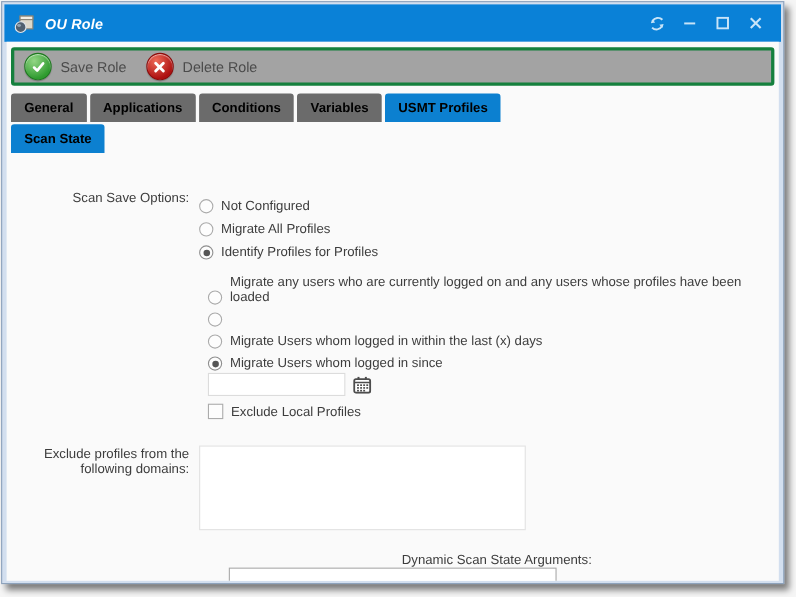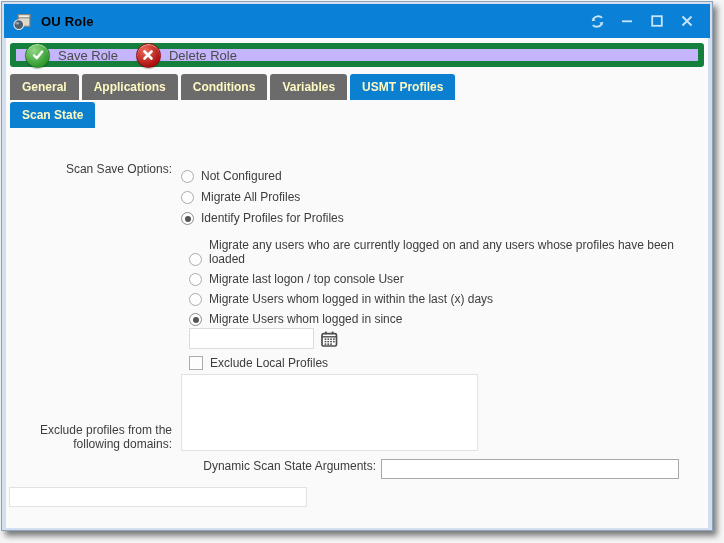--- a/index.html
+++ b/index.html
@@ -19,52 +19,52 @@
     border:1px solid #8da2bb;
     box-shadow: 4px 5px 6px rgba(0,0,0,0.50);
     padding:2px 4px 4px 4px;
   }
   
   .titlebar {
     height:34px; margin:0 -2px; background:#0a81d7;
     display:flex; align-items:center; padding:0 8px;
   }
   .app-icon { width:22px; height:19px; margin-right:7px; flex:0 0 auto; }
-  .win-title { color:#000000; font-size:13px; font-weight:bold; flex:1; letter-spacing:.2px; }
+  .win-title { color:#ffffff; font-size:13px; font-weight:bold; flex:1; letter-spacing:.2px;font-style:italic; }
   .win-btn {
     width:30px; height:26px; display:flex; align-items:center; justify-content:center;
     cursor:pointer;
   }
   .win-btn svg { display:block; }
 
   
   .window-body {
     background:#fafafa; height:490px; padding:5px 3px 0 3px;
     overflow:hidden;
   }
 
   
   .toolbar {
-    height:24px; background:#c4b5fd; border:6px solid #15803d; border-radius:3px;
+    height:35px; background:#a3a3a3; border:3px solid #15803d; border-radius:3px;
     display:flex; align-items:center; padding:0 9px; gap:18px; margin:0 1px 7px 1px;
   }
   .tool-btn { display:flex; align-items:center; gap:8px; cursor:pointer; }
   .tool-btn .lbl { font-size:13px; color:#4b4b4b; }
   .round-icon {
     width:25px; height:25px; border-radius:50%;
     display:flex; align-items:center; justify-content:center;
     box-shadow: inset 0 1px 1px rgba(255,255,255,.6), 0 1px 1px rgba(0,0,0,.25);
   }
   .round-icon.green { background: radial-gradient(circle at 35% 28%, #93d685, #2f9b2f 72%); border:1px solid #1f7a20; }
   .round-icon.red   { background: radial-gradient(circle at 35% 28%, #ee6b59, #ad1010 72%); border:1px solid #8c0c0c; }
 
   
   .tabs-row { display:flex; margin-left:1px; }
   .tab {
-    background:#6b6b6b; color:#fef9c3; font-size:12px; font-weight:bold;
+    background:#6b6b6b; color:#000000; font-size:12px; font-weight:bold;
     padding:6px 12px 6px 12px; border-radius:3px 3px 0 0; margin-right:3px;
     cursor:pointer; white-space:nowrap;
   }
   .tab.selected { background:#0c80d0; }
   .tabs-row.sub { margin-top:2px; }
 
   
   .content { padding-top:34px; font-size:12px; color:#3d3d3d; }
   .row { display:flex; }
   .lbl-col { width:172px; text-align:right; padding-right:9px; color:#3d3d3d; }
@@ -88,28 +88,28 @@
     font-family:"Liberation Sans",sans-serif; font-size:12px; padding:0 4px;
   }
   .cal-btn { margin-left:7px; cursor:pointer; display:flex; align-items:center; }
 
   .chk-row { margin-top:7px; display:flex; align-items:center; cursor:pointer; }
   .chk-box {
     width:14px; height:14px; border:1px solid #ababab; background:#fdfdfd;
     margin-right:7px; flex:0 0 auto;
   }
 
-  .domains-row { margin-top:4px; align-items:flex-end; }
+  .domains-row { margin-top:24px; align-items:flex-start; }
   .domains-row .lbl-col span { display:inline-block; width:152px; text-align:right; }
   .domains-ta {
     width:297px; height:77px; border:1px solid #e2e2e2; background:#fff; resize:none;
     font-family:"Liberation Sans",sans-serif; font-size:12px; padding:3px 4px;
   }
 
-  .args-row { margin-top:8px; align-items:flex-start; }
+  .args-row { margin-top:20px; align-items:center;flex-direction:column; }
   .args-lbl { width:372px; text-align:right; padding-right:5px; }
   .args-lbl span { display:inline-block; text-align:right; }
   .args-lbl.wrap span { width:140px; }
   .args-input {
     width:298px; height:20px; background:#fff;
     font-family:"Liberation Sans",sans-serif; font-size:12px; padding:0 4px;
   }
   .args-input.dark { border:1px solid #a8a8a8; }
   .args-input.light { border:1px solid #e2e2e2; }
 </style>
@@ -206,21 +206,20 @@
           </div>
         </div>
 
         <div class="indent grp2" style="margin-top:21px;">
           <div class="radio-item">
             <span class="circ"></span>
             <span>Migrate any users who are currently logged on and any users whose profiles have been loaded</span>
           </div>
           <div class="radio-item">
             <span class="circ"></span>
-            <span>Migrate last logon / top console User</span>
           </div>
           <div class="radio-item">
             <span class="circ"></span>
             <span>Migrate Users whom logged in within the last (x) days</span>
           </div>
           <div class="radio-item checked">
             <span class="circ"></span>
             <span>Migrate Users whom logged in since</span>
           </div>
         </div>

